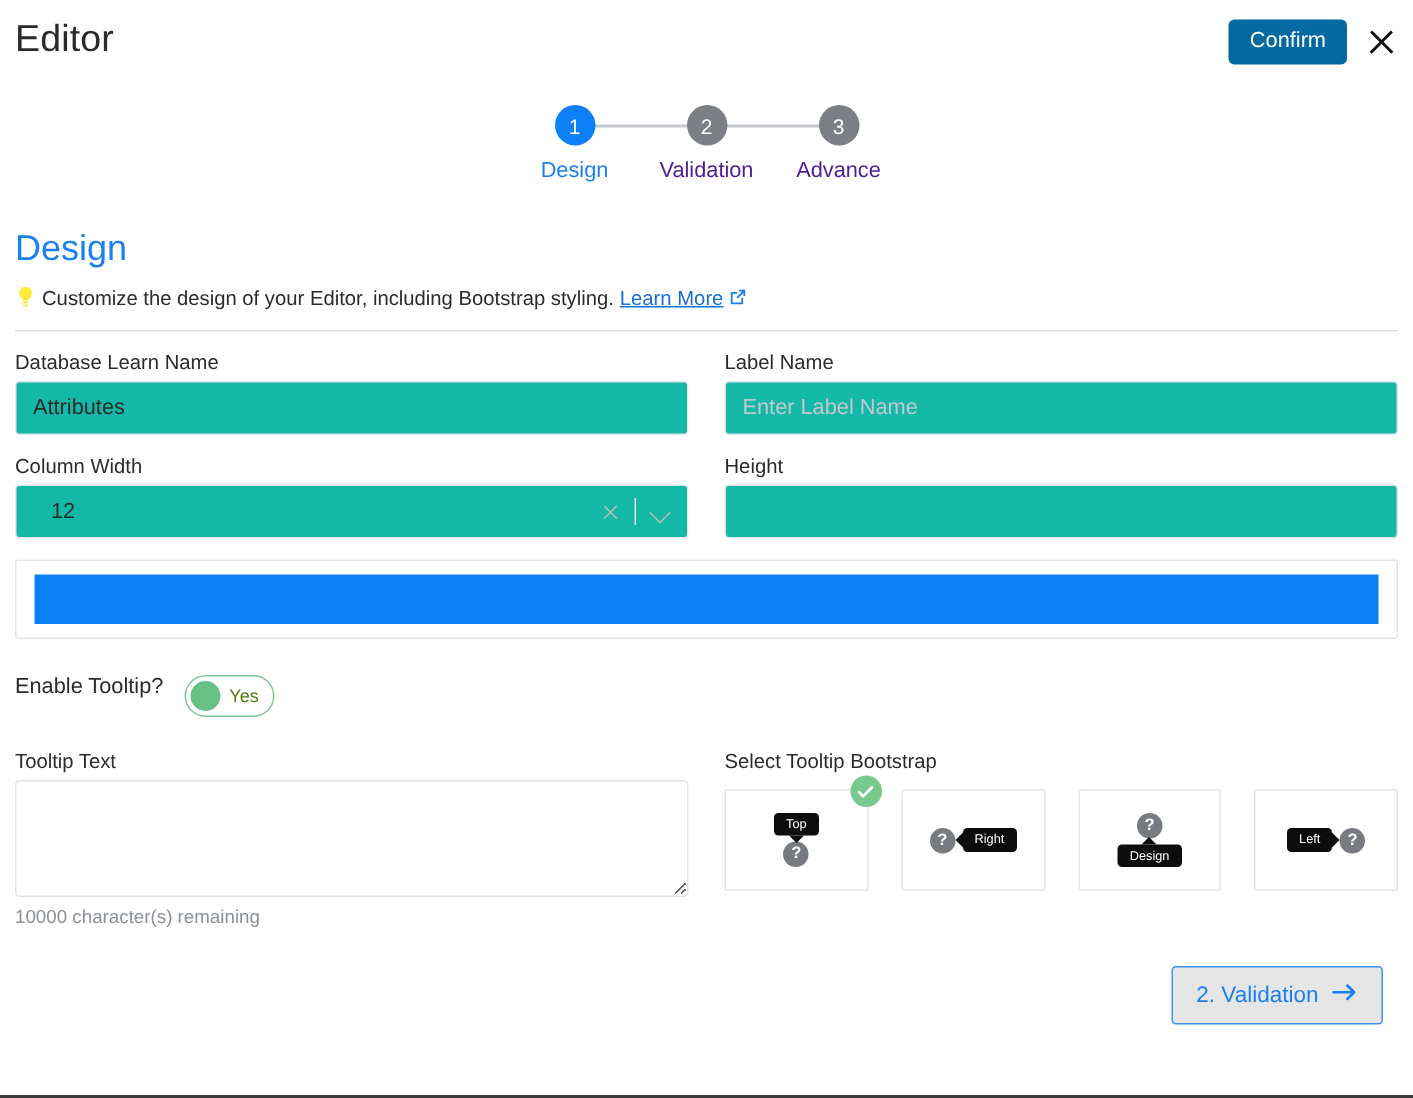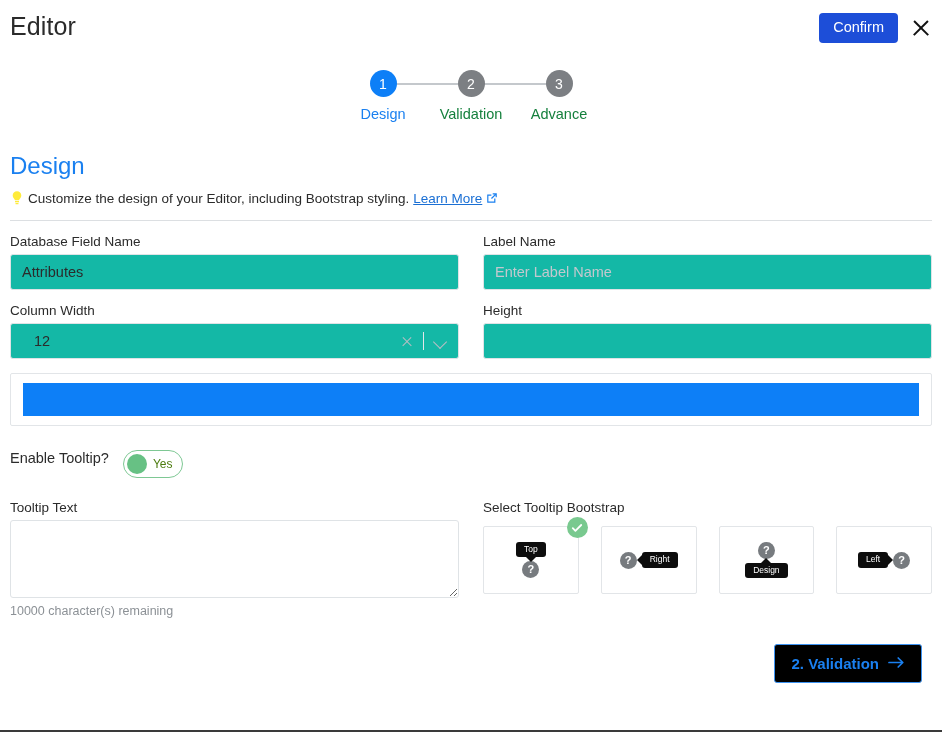--- a/index.html
+++ b/index.html
@@ -31,21 +31,21 @@
   }
   .header-actions {
     position: absolute;
     right: 8px;
     top: 13px;
     display: flex;
     align-items: center;
     gap: 12px;
   }
   .btn-confirm {
-    background: #1d4ed8;
+    background: #0369a1;
     color: #ffffff;
     border: none;
     border-radius: 4px;
     font-size: 14.5px;
     font-family: "Liberation Sans", sans-serif;
     padding: 7px 14px 8px;
     cursor: pointer;
     line-height: 1;
   }
   .close-x {
@@ -92,21 +92,21 @@
     align-items: center;
     justify-content: center;
     position: relative;
     z-index: 2;
     cursor: pointer;
   }
   .step.active .step-circle { background: #0d7ff7; }
   .step-label {
     margin-top: 9px;
     font-size: 14.5px;
-    color: #15803d;
+    color: #4c1d95;
     cursor: pointer;
   }
   .step.active .step-label { color: #1a80f0; }
   .step-line {
     position: absolute;
     top: 13px;
     left: 50%;
     width: 88px;
     height: 2px;
     background: #c4c8cc;
@@ -378,31 +378,30 @@
 
   
   .footer {
     margin-top: 26px;
     display: flex;
     justify-content: flex-end;
     padding-right: 10px;
   }
   .btn-next {
     border: 1px solid #3d93f2;
-    background: #000000;
+    background: #e5e5e5;
     color: #1a80f0;
     border-radius: 3px;
     font-size: 15px;
     font-family: "Liberation Sans", sans-serif;
     padding: 10px 16px;
     display: flex;
     align-items: center;
     gap: 9px;
     cursor: pointer;
-    font-weight: bold;
   }
   .arrow-right { display: block; }
   .bottom-rule {
     position: absolute;
     left: 0; right: 0; bottom: 0;
     height: 2px;
     background: #3a3a3a;
   }
 </style>
 </head>
@@ -451,21 +450,21 @@
       <svg width="12" height="12" viewBox="0 0 12 12">
         <path d="M1.2 2.6h4.2v1.2H2.4v5.8h5.8V6.5h1.2v4.3H1.2z" fill="#1a80f0"></path>
         <path d="M6.7 1.2H10.8v4.1H9.6V3.3L5.9 7 5 6.1l3.7-3.7H6.7z" fill="#1a80f0"></path>
       </svg>
     </span>
   </div>
   <div class="divider"></div>
 
   <div class="form-row">
     <div class="form-col">
-      <label class="field-label">Database Field Name</label>
+      <label class="field-label">Database Learn Name</label>
       <input class="input" type="text" value="Attributes" style="">
     </div>
     <div class="form-col">
       <label class="field-label">Label Name</label>
       <input class="input" type="text" placeholder="Enter Label Name" style="">
     </div>
   </div>
 
   <div class="form-row">
     <div class="form-col">

